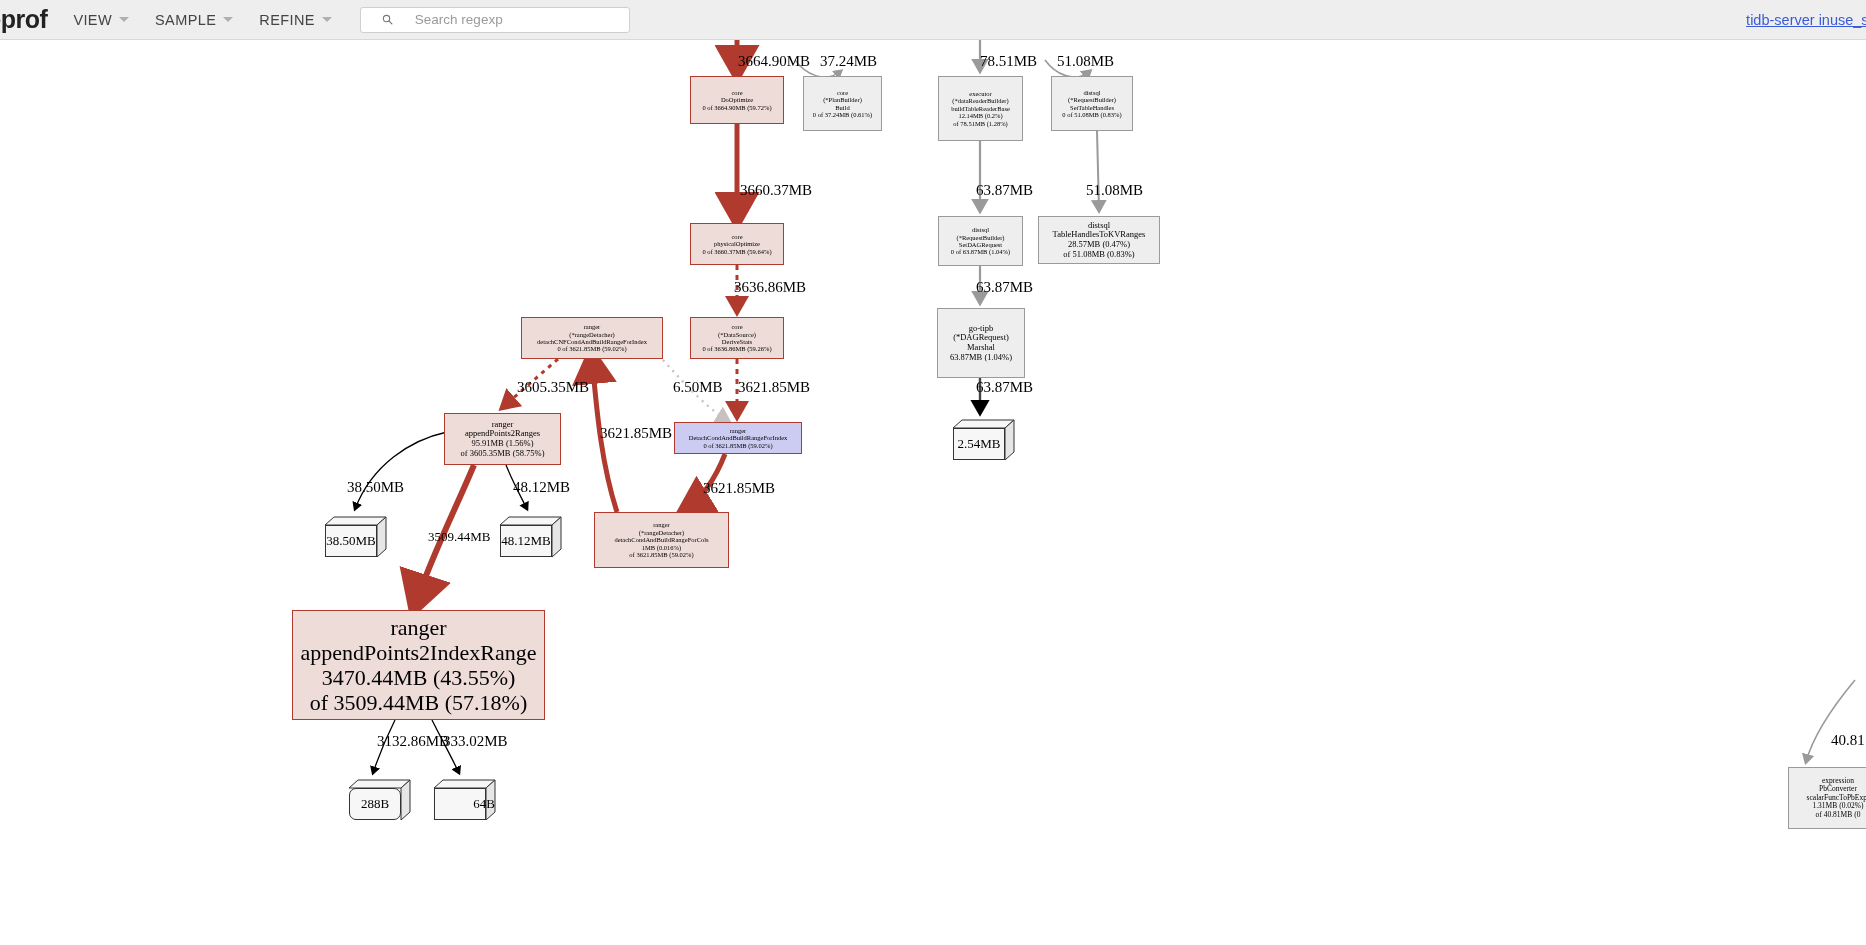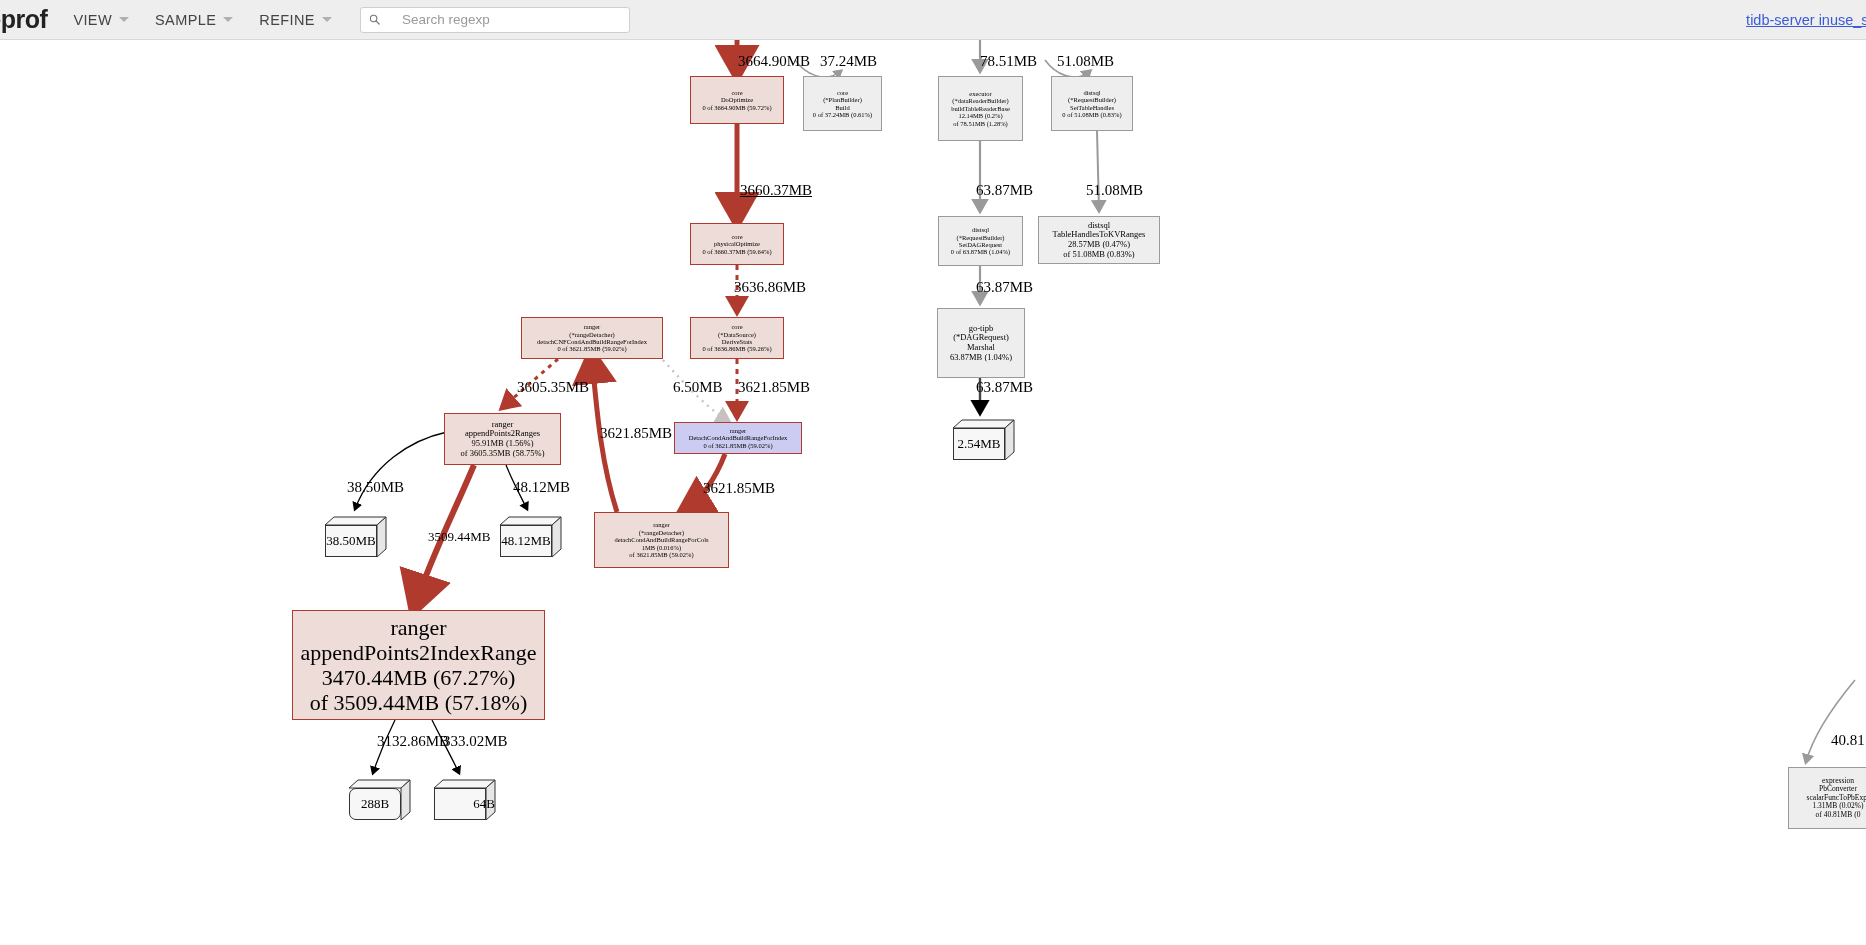--- a/index.html
+++ b/index.html
@@ -35,21 +35,21 @@
     border-left: 5px solid transparent;
     border-right: 5px solid transparent;
     border-top: 5px solid #b0b0b0;
     display: inline-block;
   }
   .searchbox {
     margin-left: 28px;
     width: 270px; height: 26px;
     background: #fff; border: 1px solid #cfcfcf; border-radius: 3px;
     display: flex; align-items: center; gap: 20px;
-    padding: 0 8px; box-sizing: border-box;
+    padding: 0 21px; box-sizing: border-box;
   }
   .search-input {
     border: 0; outline: 0; font-size: 13.5px; color: #333;
     width: 100%; background: transparent;
     font-family: "Liberation Sans", sans-serif;
   }
   .search-input::placeholder { color: #9a9a9a; }
   .profile-link {
     position: absolute; right: -26px; top: 12px;
     font-size: 14.5px; color: #3a5bd9;
@@ -266,21 +266,21 @@
         <div class="node hot" style="left: 594px; top: 472px; width: 135px; height: 56px; font-size: 6.5px;">
           <span class="ln">ranger</span>
           <span class="ln">(*rangeDetacher)</span>
           <span class="ln">detachCondAndBuildRangeForCols</span>
           <span class="ln">1MB (0.016%)</span>
           <span class="ln">of 3621.85MB (59.02%)</span>
         </div>
         <div class="node hot" style="left: 292px; top: 570px; width: 253px; height: 110px; font-size: 22px;">
           <span class="ln">ranger</span>
           <span class="ln">appendPoints2IndexRange</span>
-          <span class="ln">3470.44MB (67.27%)</span>
+          <span class="ln">3470.44MB (43.55%)</span>
           <span class="ln">of 3509.44MB (57.18%)</span>
         </div>
         <div class="node" style="left: 1788px; top: 727px; width: 100px; height: 62px; font-size: 7.5px;">
           <span class="ln">expression</span>
           <span class="ln">PbConverter</span>
           <span class="ln">scalarFuncToPbExpr</span>
           <span class="ln">1.31MB (0.02%)</span>
           <span class="ln">of 40.81MB (0</span>
         </div>
       </div>
@@ -319,21 +319,21 @@
             <polygon points="52,8 61,0 61,32 52,40" fill="#e6e6e6" stroke="#333"></polygon>
           </svg>
           <div class="face" style="width: 52px; height: 32px; padding-left: 48px;">64B</div>
         </div>
       </div>
     <div id="labels-layer">
         <div class="elabel" style="left: 738px; top: 13px; font-size: 15px;">3664.90MB</div>
         <div class="elabel" style="left: 820px; top: 13px; font-size: 15px;">37.24MB</div>
         <div class="elabel" style="left: 980px; top: 13px; font-size: 15px;">78.51MB</div>
         <div class="elabel" style="left: 1057px; top: 13px; font-size: 15px;">51.08MB</div>
-        <div class="elabel" style="left: 740px; top: 142px; font-size: 15px; text-decoration: underline;">3660.37MB</div>
+        <div class="elabel" style="left: 740px; top: 142px; font-size: 15px;">3660.37MB</div>
         <div class="elabel" style="left: 976px; top: 142px; font-size: 15px;">63.87MB</div>
         <div class="elabel" style="left: 1086px; top: 142px; font-size: 15px;">51.08MB</div>
         <div class="elabel" style="left: 734px; top: 239px; font-size: 15px;">3636.86MB</div>
         <div class="elabel" style="left: 976px; top: 239px; font-size: 15px;">63.87MB</div>
         <div class="elabel" style="left: 517px; top: 339px; font-size: 15px;">3605.35MB</div>
         <div class="elabel" style="left: 673px; top: 339px; font-size: 15px;">6.50MB</div>
         <div class="elabel" style="left: 738px; top: 339px; font-size: 15px;">3621.85MB</div>
         <div class="elabel" style="left: 976px; top: 339px; font-size: 15px;">63.87MB</div>
         <div class="elabel" style="left: 347px; top: 439px; font-size: 15px;">38.50MB</div>
         <div class="elabel" style="left: 513px; top: 439px; font-size: 15px;">48.12MB</div>

